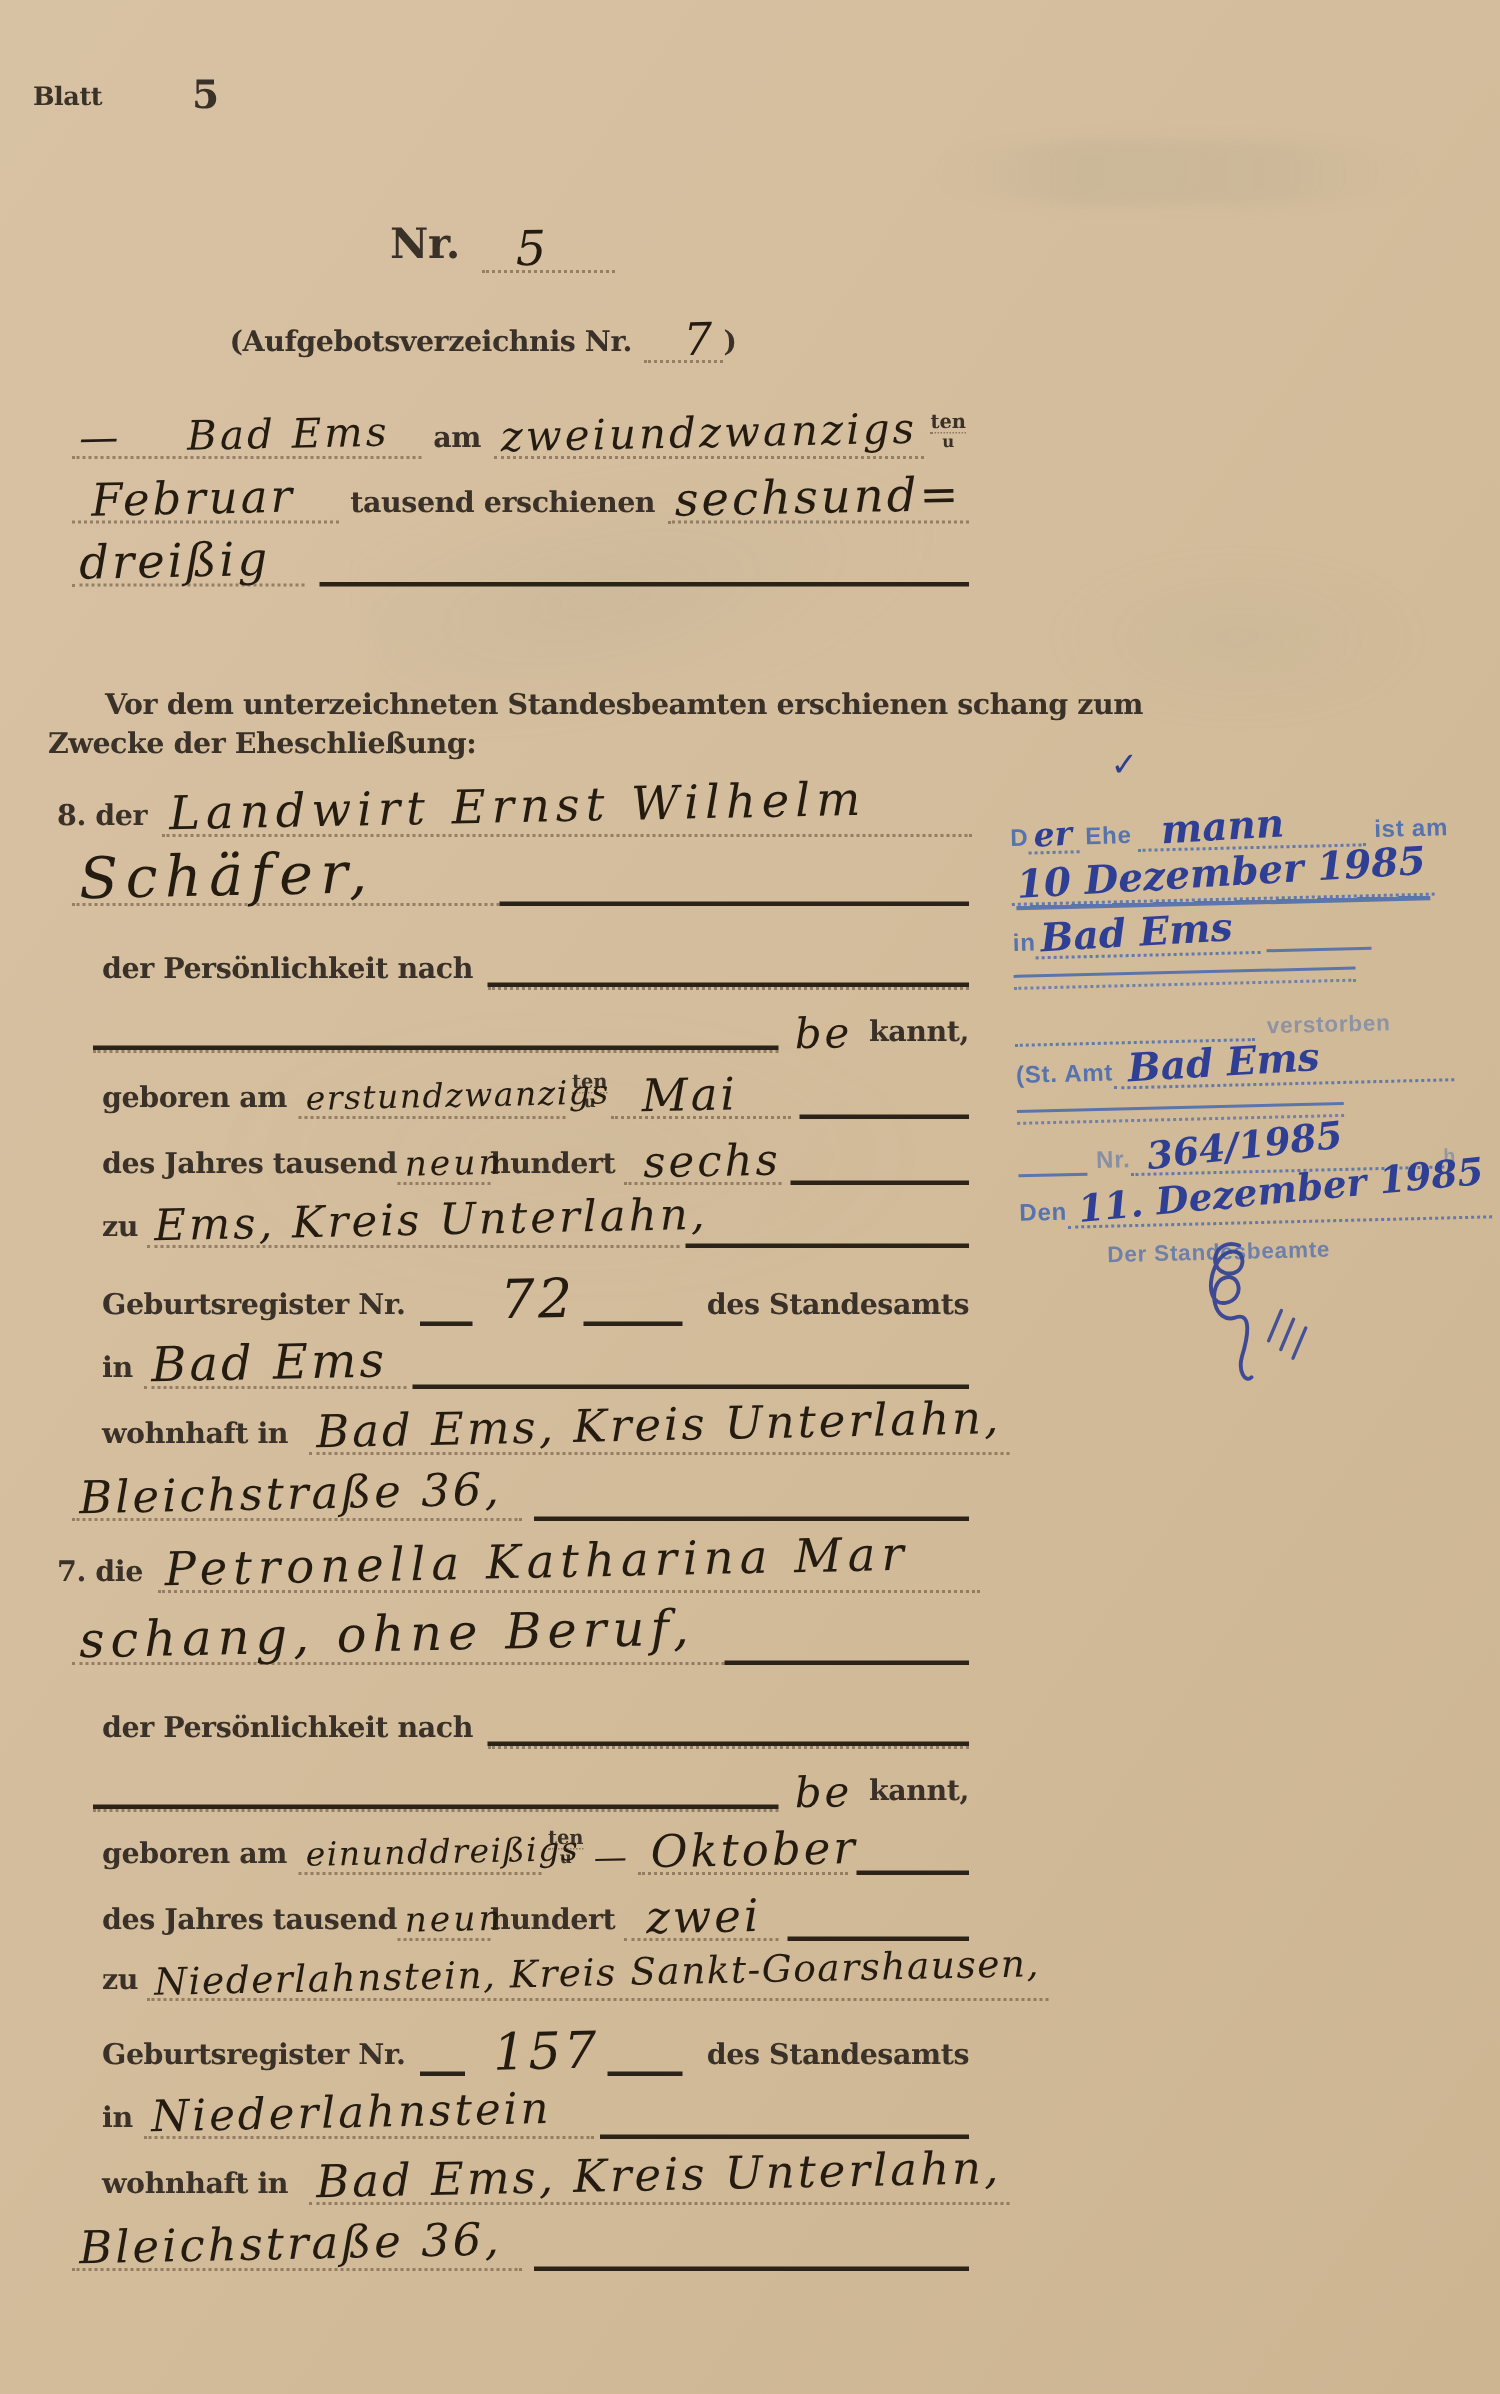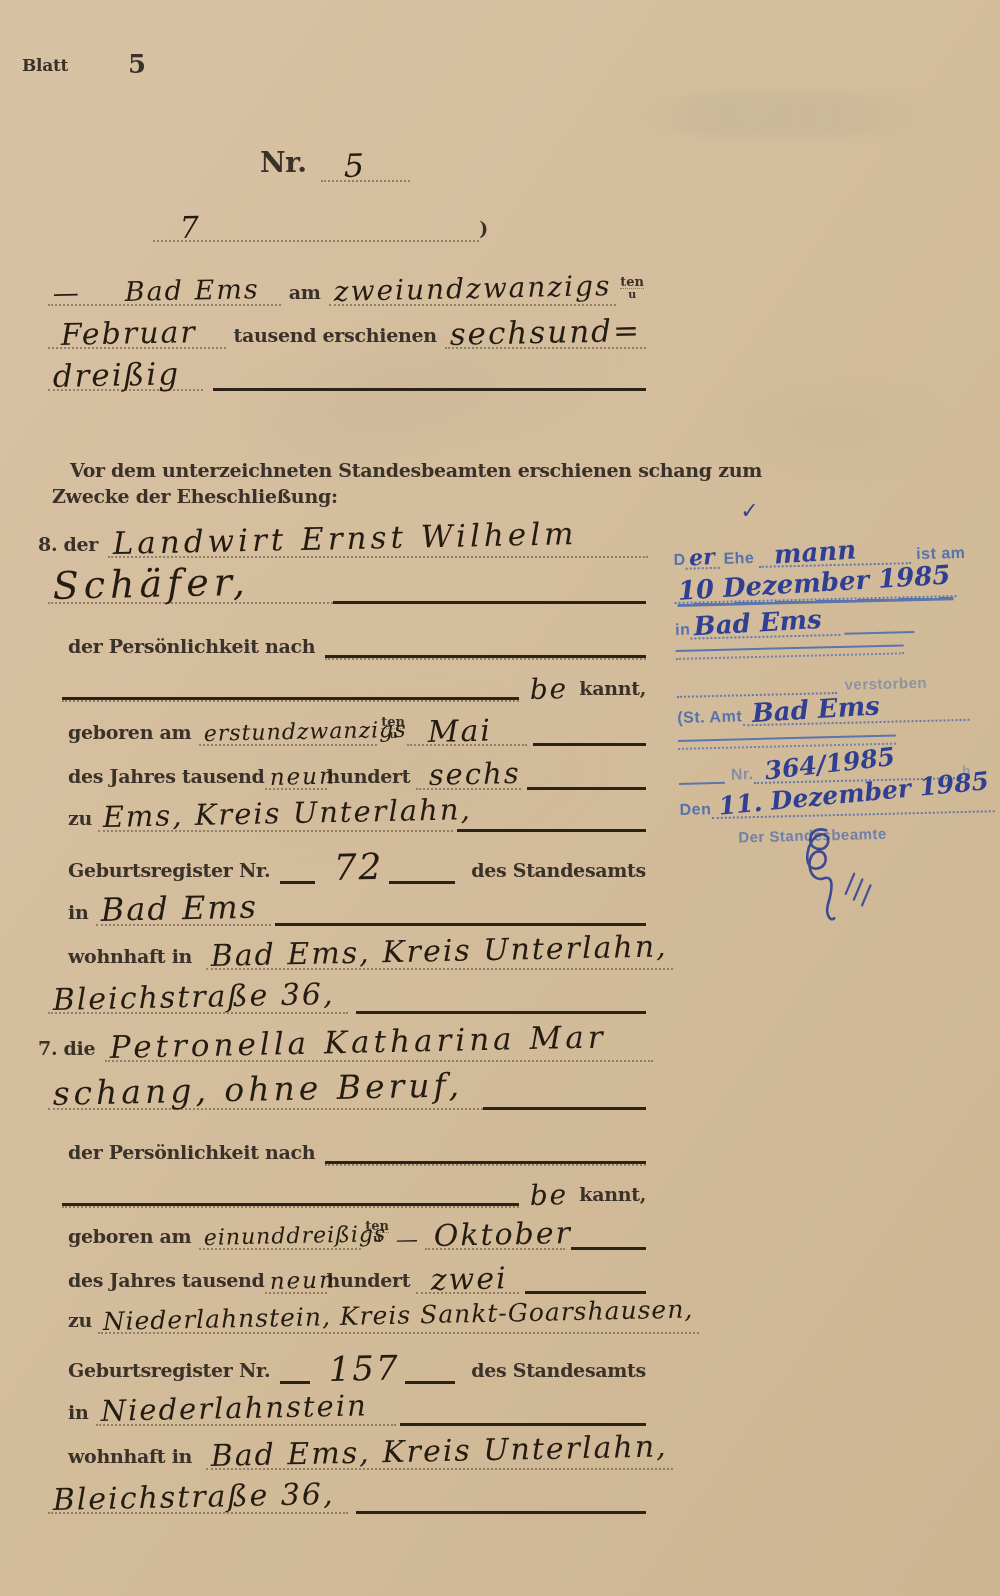--- a/index.html
+++ b/index.html
@@ -59,20 +59,21 @@
 <span class="printed" style="position:absolute;left:128px;top:50px;font-size:26px;">5</span>
 
 <div class="row" style="left:260px;top:148px;width:150px;">
   <span class="printed" style="font-size:28px;margin-right:14px;">Nr.</span>
   <div class="blank grow">
     <span class="hand" style="font-size:32px;margin-left:18px;">5</span>
   </div>
 </div>
 
 <div class="row" style="left:153px;top:208px;width:335px;">
+  <span class="printed" style="margin-right:8px;">(Aufgebotsverzeichnis Nr.</span>
   <div class="blank grow">
     <span class="hand" style="font-size:30px;margin-left:22px;">7</span>
   </div>
   <span class="printed">)</span>
 </div>
 
 <div class="row" style="left:48px;top:272px;width:598px;">
   <div class="blank" style="width:255px;">
     <span class="hand" style="font-size:26px;">—</span>
     <span class="hand" style="font-size:27px;margin-left:34px;">Bad Ems</span>
@@ -98,21 +99,21 @@
 </div>
 
 <div class="row" style="left:48px;top:357px;width:598px;">
   <div class="blank" style="width:155px;">
     <span class="hand" style="font-size:31px;">dreißig</span>
   </div>
   <div class="stroke grow" style="margin-left:10px;"></div>
 </div>
 
 <div class="printed" style="position:absolute;left:70px;top:460px;">Vor dem unterzeichneten Standesbeamten erschienen schang zum</div>
-<div class="printed" style="position:absolute;left:52px;top:486px;">Zwecke der Eheschließung:</div>
+<div class="printed" style="position:absolute;left:32px;top:486px;">Zwecke der Eheschließung:</div>
 
 <div class="row" style="left:38px;top:524px;width:610px;">
   <span class="printed" style="margin-right:10px;">8. der</span>
   <div class="blank grow">
     <span class="hand" style="font-size:31px;letter-spacing:4px;">Landwirt Ernst Wilhelm</span>
   </div>
 </div>
 <div class="row" style="left:48px;top:570px;width:598px;">
   <div class="blank" style="width:285px;">
     <span class="hand" style="font-size:38px;letter-spacing:5px;">Schäfer,</span>

